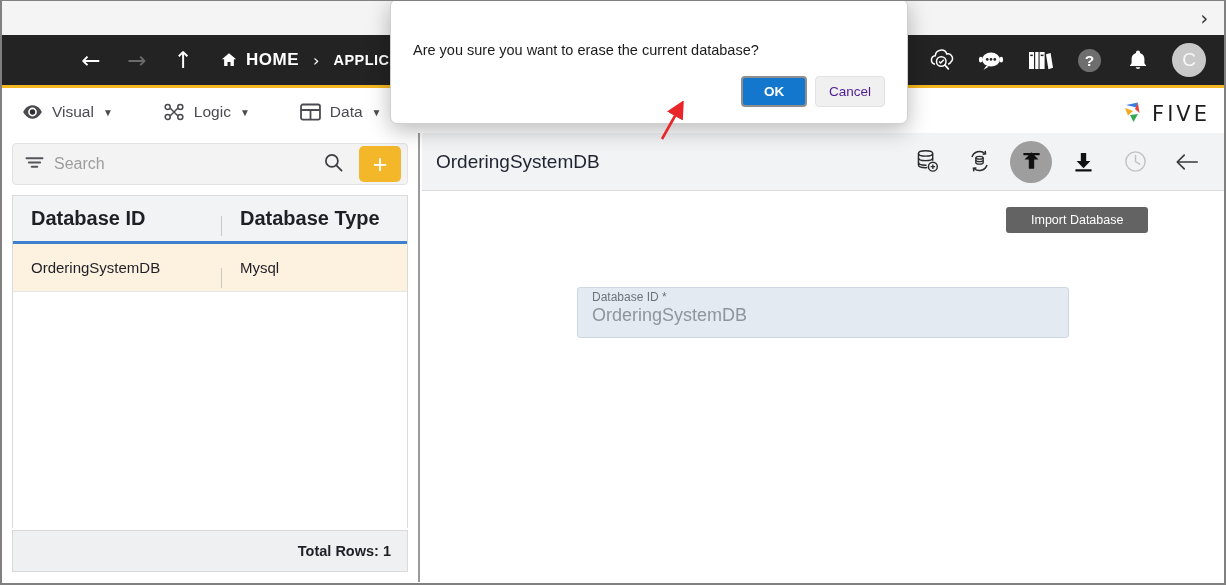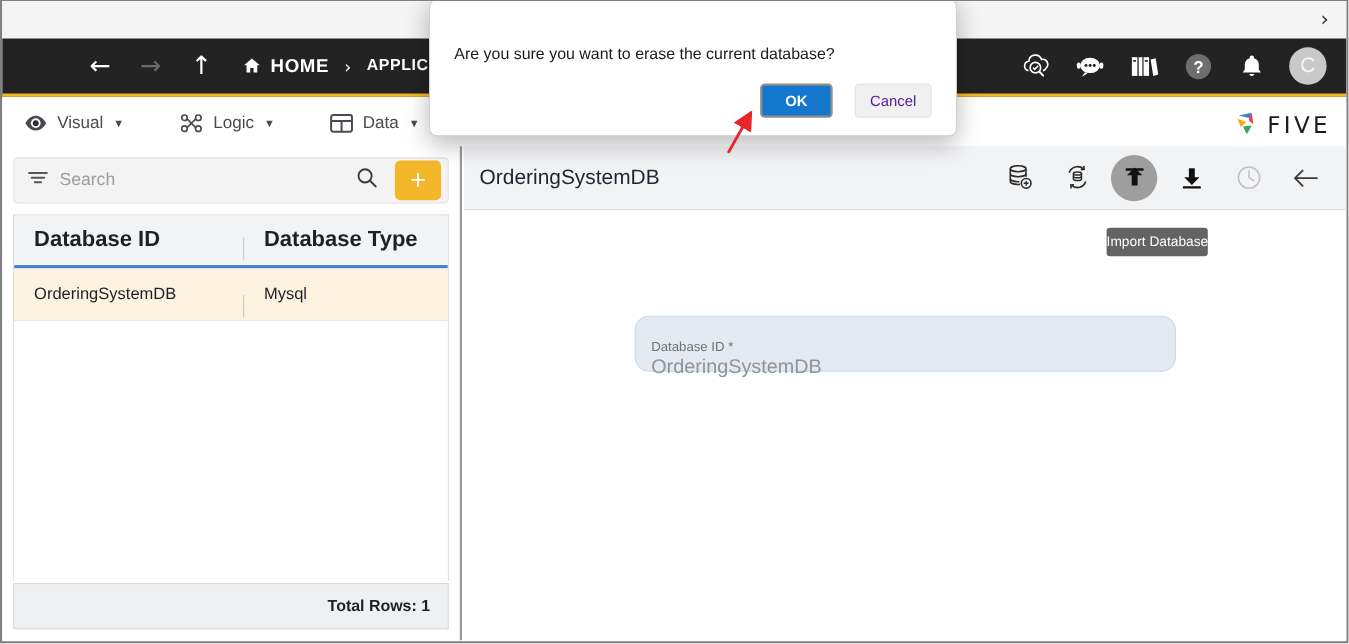--- a/index.html
+++ b/index.html
@@ -166,52 +166,52 @@
   .tool {
     width: 42px; height: 42px; border-radius: 50%;
     display: flex; align-items: center; justify-content: center;
     cursor: pointer; color: #2b2b2b;
   }
   .tool.active { background: #9e9e9e; color: #111; }
   .tool.disabled { color: #c0c0c0; cursor: default; }
   .tooltip {
     position: absolute; left: 1004px; top: 206px;
     background: #636363; color: #fff;
-    font-size: 12.5px; padding: 6px 0; border-radius: 3px;
+    font-size: 12.5px; padding: 6px 25px; border-radius: 3px;
     white-space: nowrap;
   }
   .form-area { position: relative; padding-top: 42px; }
   .field {
     position: absolute; left: 155px; top: 96px;
     width: 492px; height: 51px;
-    background: #e3eaf1; border: 1px solid #cfd8e2; border-radius: 13px;
-    padding: 20px 14px 0 14px;
+    background: #e3eaf1; border: 1px solid #cfd8e2; border-radius: 3px;
+    padding: 2px 14px 0 14px;
   }
   .field-label { font-size: 12px; color: #6b737c; margin-bottom: 1px; }
   .field-value {
     font-size: 18px; color: #8e959d;
     font-family: "Liberation Sans", sans-serif;
   }
 
   
   .modal-backdrop { position: absolute; inset: 0; pointer-events: none; }
   .modal {
     position: absolute; left: 388px; top: -2px;
-    width: 480px; height: 125px;
+    width: 518px; height: 125px;
     background: #fff; border: 1px solid #d0d0d0;
     border-radius: 7px;
     box-shadow: 0 6px 22px rgba(0,0,0,.28);
     padding: 0 22px;
   }
   .modal-text {
     margin-top: 42px; font-size: 14.5px; color: #1b1b1b;
   }
   .modal-btns {
     position: absolute; right: 22px; bottom: 16px;
-    display: flex; align-items: flex-start; gap: 20px;
+    display: flex; align-items: flex-start; gap: 8px;
   }
   .btn-ok {
     background: #1378cd; color: #fff; border: 2px solid #8e8e8e;
     border-radius: 4px; min-width: 66px; height: 31px;
     font-size: 13.5px; font-weight: bold; cursor: pointer;
     font-family: "Liberation Sans", sans-serif;
   }
   .btn-cancel {
     background: #f0f0f0; color: #4c1d95; border: 1px solid #e2e2e2;
     border-radius: 4px; min-width: 70px; height: 31px;

